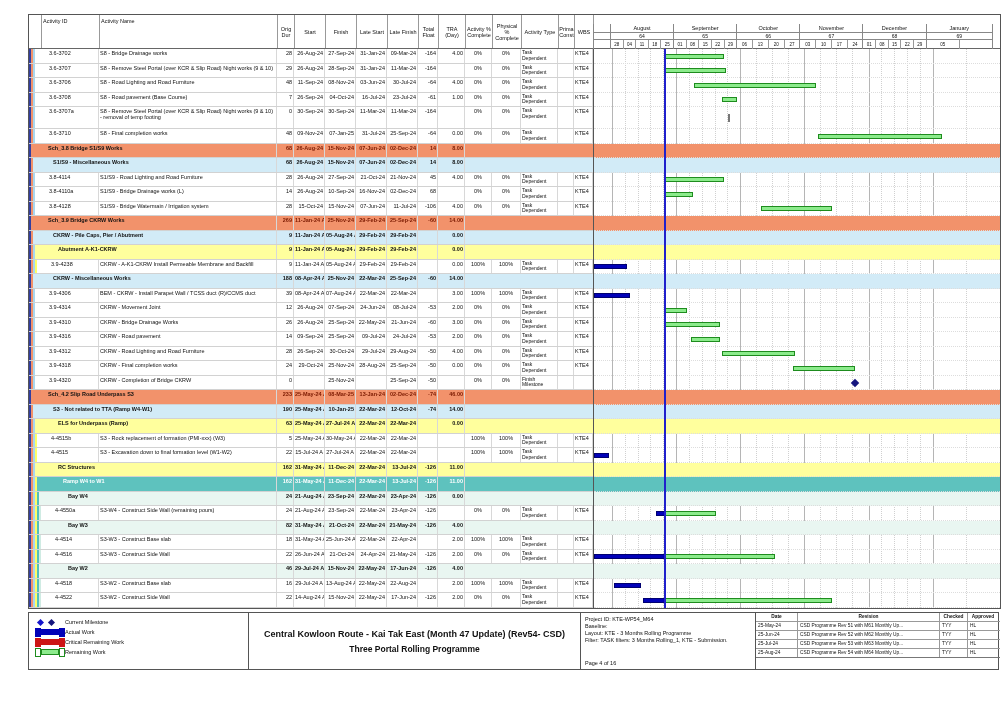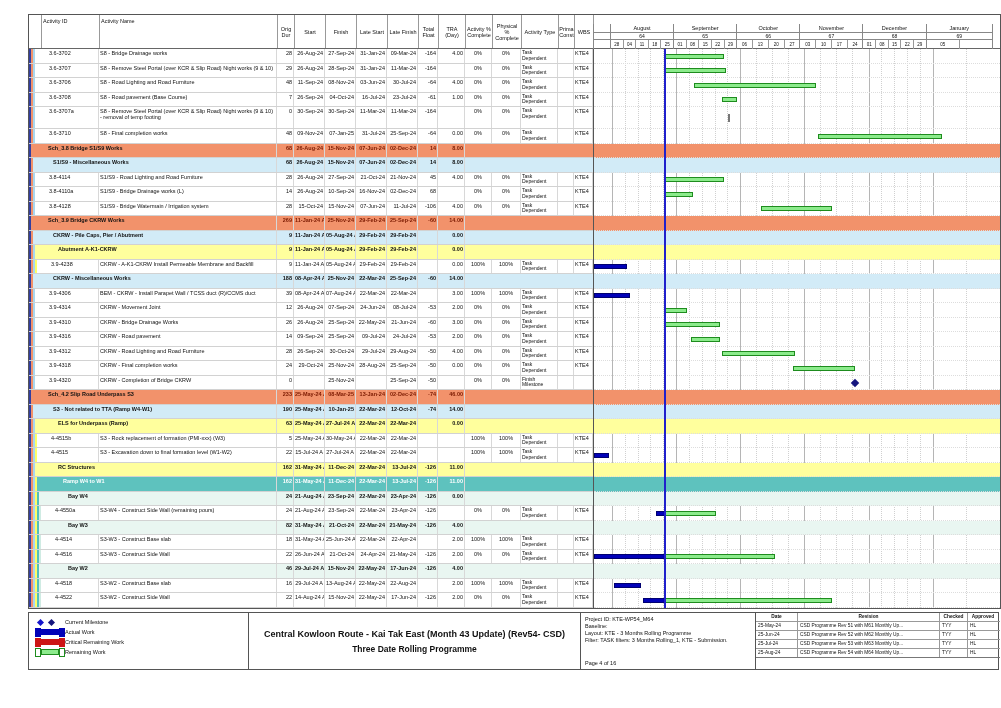--- a/index.html
+++ b/index.html
@@ -1061,22 +1061,22 @@
         <div class="legenditem">
           <div class="legendicon">
             <span class="lcap" style="background: rgb(255, 255, 255); border: 1px solid rgb(30, 140, 30);"></span>
             <span class="lbar" style="background: rgb(140, 235, 140); border: 1px solid rgb(30, 140, 30);"></span>
             <span class="lcap" style="background: rgb(255, 255, 255); border: 1px solid rgb(30, 140, 30);"></span>
           </div>
           <div class="legendlabel">Remaining Work</div>
         </div>
       </div>
     <div class="fbox titlebox">
-      <div class="title1">Central Kowloon Route - Kai Tak East (Month 43 Update) (Rev54- CSD)</div>
-      <div class="title2">Three Date Rolling Programme</div>
+      <div class="title1">Central Kowloon Route - Kai Tak East (Month 47 Update) (Rev54- CSD)</div>
+      <div class="title2">Three Portal Rolling Programme</div>
     </div>
     <div class="fbox infobox">
       <div id="infolines">
           <div class="infoline">Project ID: KTE-WP54_M64</div>
           <div class="infoline">Baseline:</div>
           <div class="infoline">Layout: KTE - 3 Months Rolling Programme</div>
           <div class="infoline">Filter: TASK filters: 3 Months Rolling_1, KTE - Submission.</div>
         </div>
       <div class="pageno">Page 4 of 16</div>
     </div>

